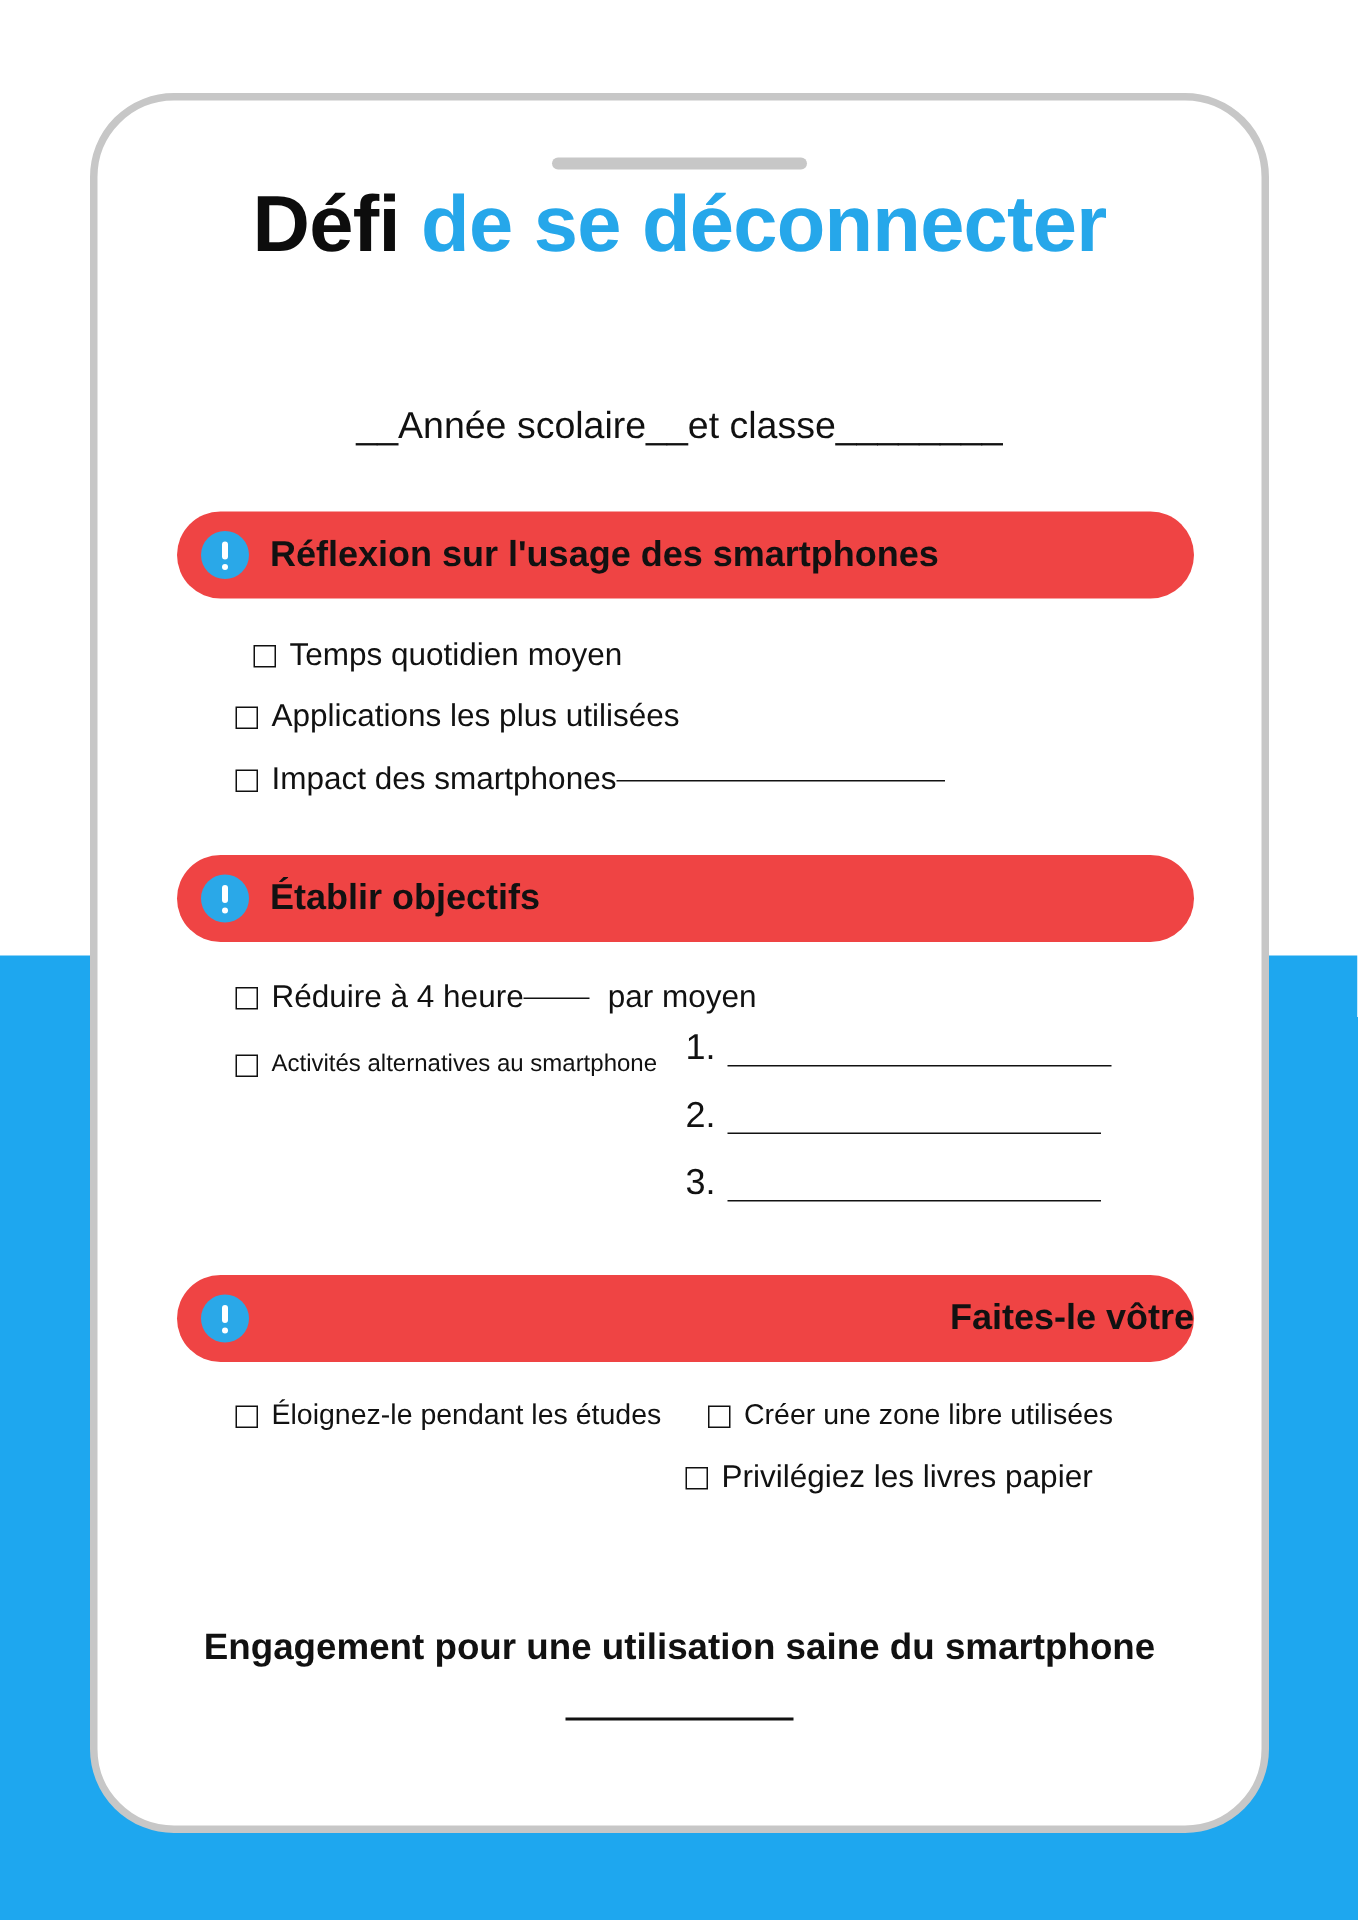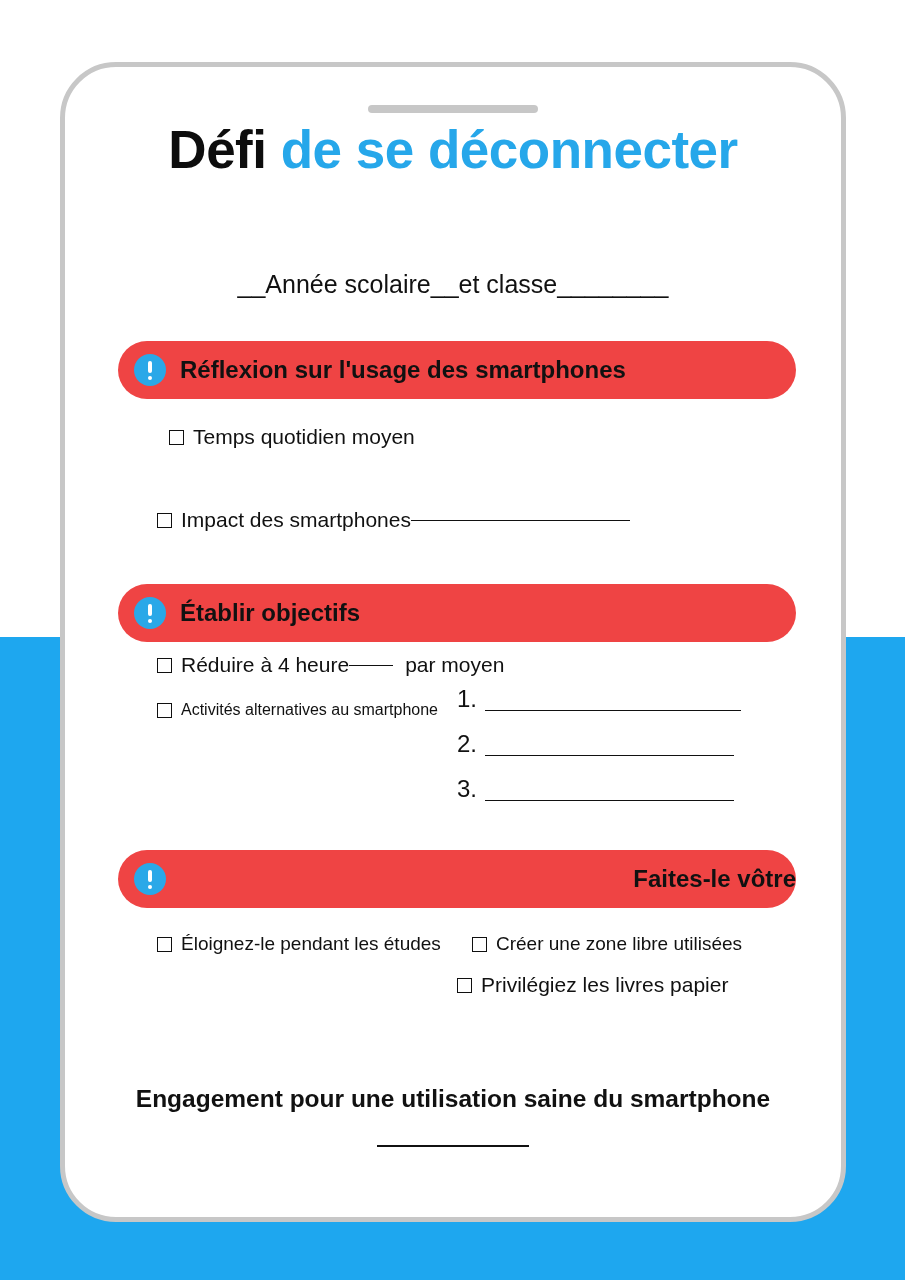--- a/index.html
+++ b/index.html
@@ -230,28 +230,32 @@
     <div class="section-header" style="top:274px;">
       <span class="info-icon"></span>
       <span class="section-title">Réflexion sur l'usage des smartphones</span>
     </div>
 
     <div class="check-row" style="left:92px; top:358px;margin-left:12px;">
       <span class="checkbox"></span>
       <span class="check-label">Temps quotidien moyen</span>
     </div>
 
+    <div class="check-row" style="left:92px; top:399px;">
+      <span class="checkbox"></span>
+      <span class="check-label">Applications les plus utilisées</span>
+    </div>
 
     <div class="check-row" style="left:92px; top:441px;">
       <span class="checkbox"></span>
       <span class="check-label">Impact des smartphones</span>
       <span class="rule" style="width:219px; margin-left:0;"></span>
     </div>
 
-    <div class="section-header" style="top:517px;">
+    <div class="section-header" style="top:503px;">
       <span class="info-icon"></span>
       <span class="section-title">Établir objectifs</span>
     </div>
 
     <div class="check-row" style="left:92px; top:586px;">
       <span class="checkbox"></span>
       <span class="check-label">Réduire à 4 heure</span>
       <span class="rule" style="width:44px;"></span>
       <span class="check-label" style="margin-left:12px;">par moyen</span>
     </div>

